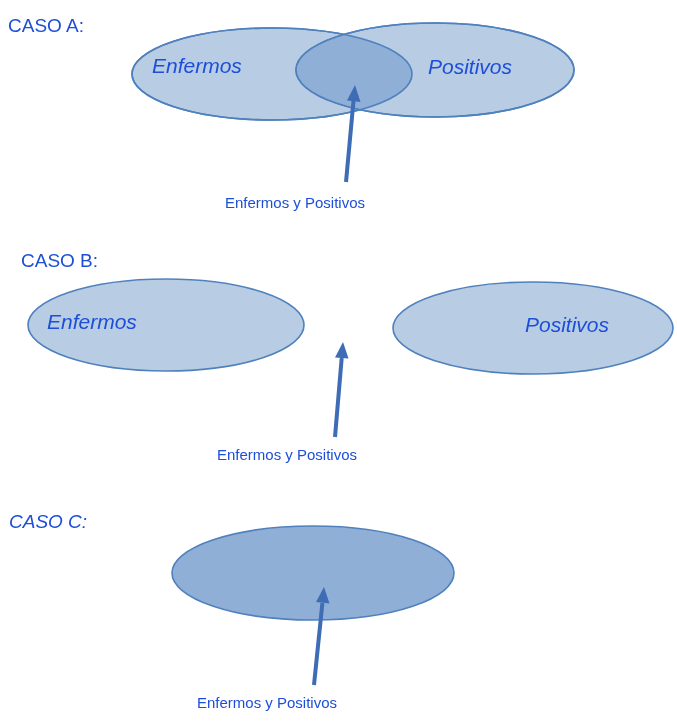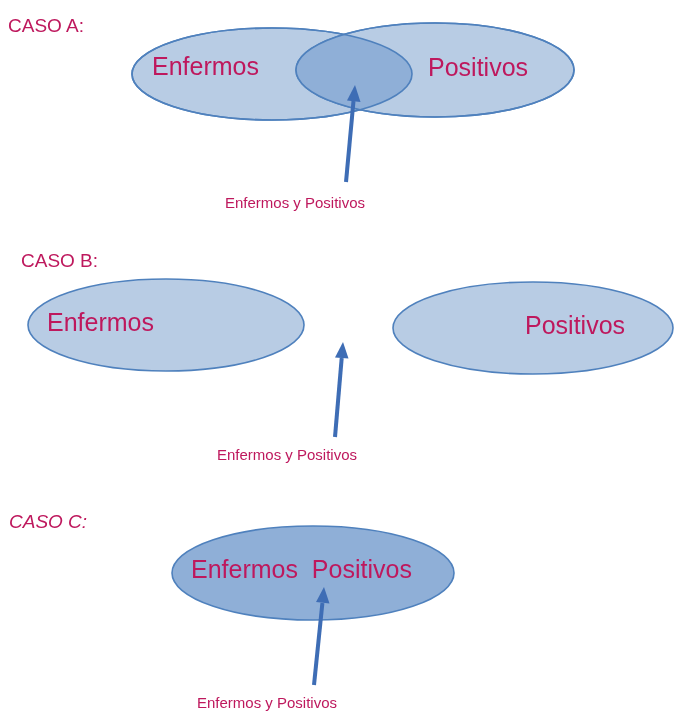--- a/index.html
+++ b/index.html
@@ -3,27 +3,27 @@
 <meta charset="utf-8">
 <title>Diagrama de Venn</title>
 <style>
   html, body { margin: 0; padding: 0; background: #ffffff; }
   .canvas {
     position: relative;
     width: 677px;
     height: 724px;
     background: #ffffff;
     font-family: "Liberation Sans", sans-serif;
-    color: #be185d;
+    color: #1d4ed8;
     overflow: hidden;
   }
   .canvas svg { position: absolute; left: 0; top: 0; }
   .txt { position: absolute; white-space: nowrap; }
   .heading { font-size: 19px; line-height: 22px; }
-  .lbl { font-size: 25px; line-height: 24px; }
+  .lbl { font-size: 21px; line-height: 24px; font-style: italic; }
   .caption { font-size: 15px; line-height: 24px; }
   .pre { white-space: pre; }
 </style>
 </head>
 <body>
 
 <div class="canvas">
 
   <svg width="677" height="724" viewBox="0 0 677 724">
     <defs>
@@ -66,16 +66,15 @@
   <div class="txt lbl" style="left:152px; top:54px;">Enfermos</div>
   <div class="txt lbl" style="left:428px; top:55px;">Positivos</div>
   <div class="txt caption" style="left:225px; top:191px;">Enfermos y Positivos</div>
 
   <div class="txt heading" style="left:21px; top:250px;">CASO B:</div>
   <div class="txt lbl" style="left:47px; top:310px;">Enfermos</div>
   <div class="txt lbl" style="left:525px; top:313px;">Positivos</div>
   <div class="txt caption" style="left:217px; top:443px;">Enfermos y Positivos</div>
 
   <div class="txt heading" style="left:9px; top:511px;font-style:italic;">CASO C:</div>
-  <div class="txt lbl pre" style="left:191px; top:557px;">Enfermos  Positivos</div>
   <div class="txt caption" style="left:197px; top:691px;">Enfermos y Positivos</div>
 
 </div>
 
 </body></html>

